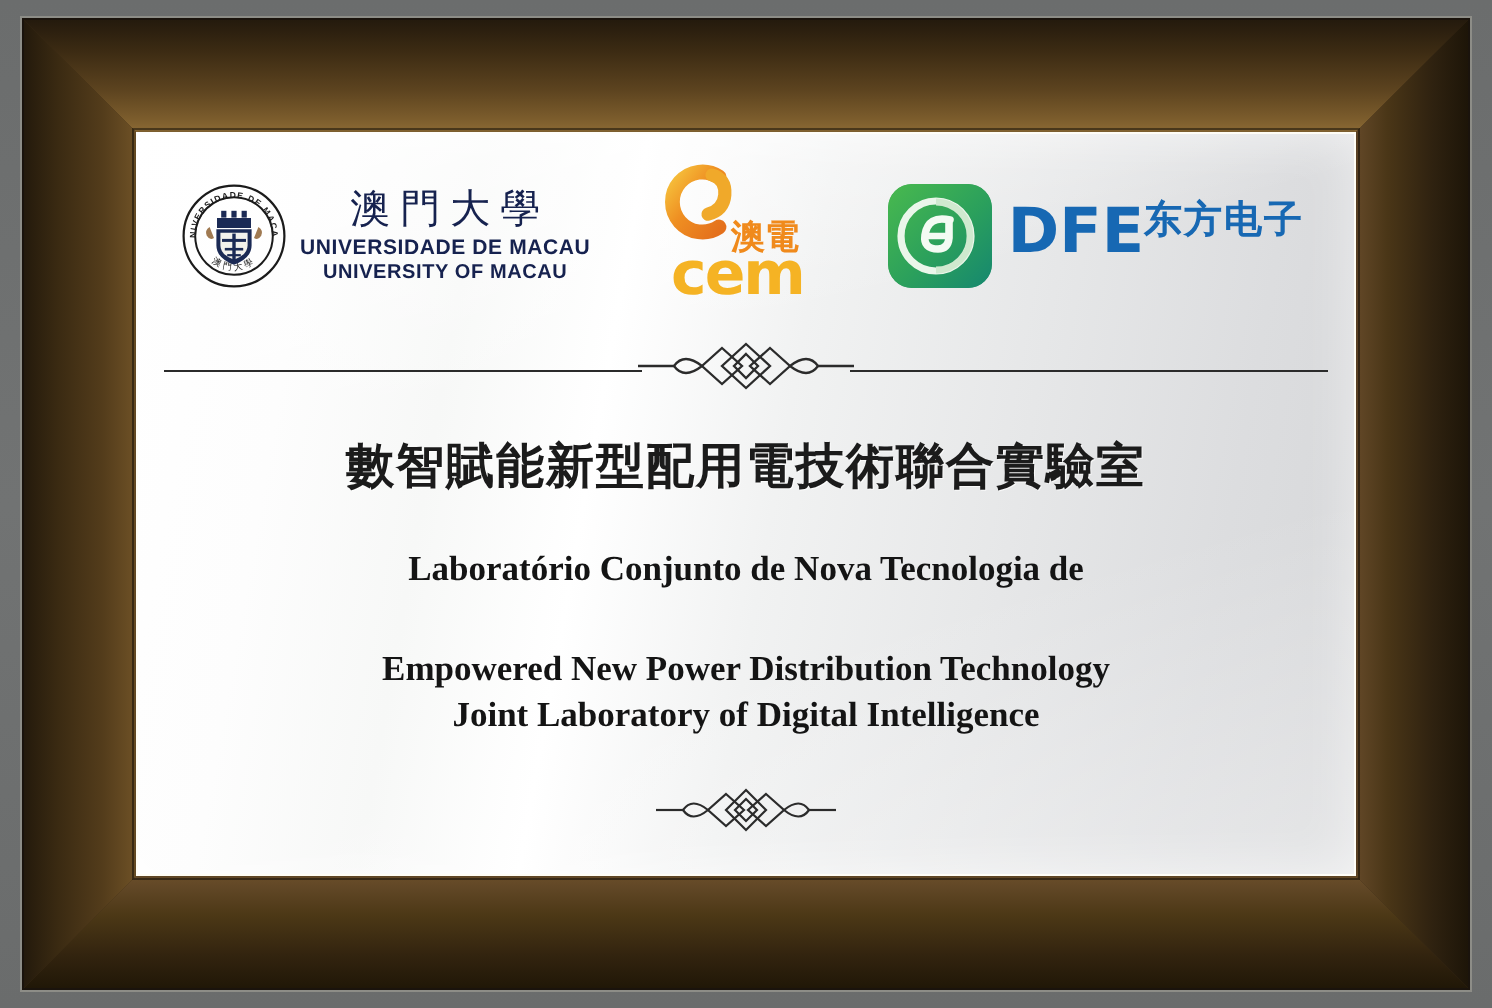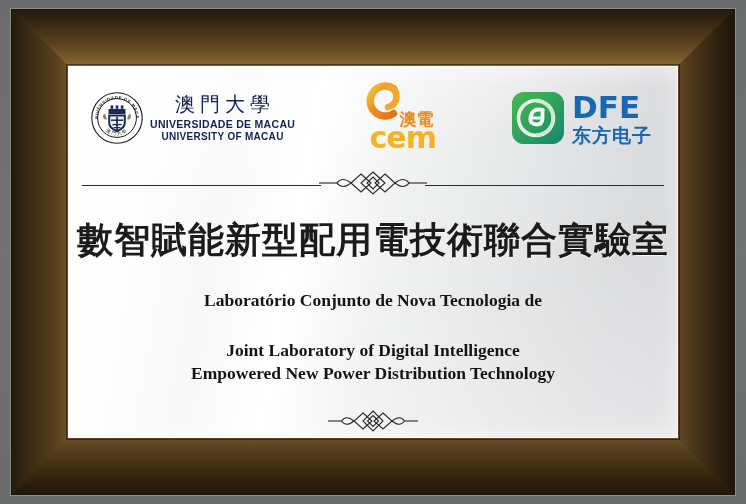--- a/index.html
+++ b/index.html
@@ -216,21 +216,20 @@
     width: 52px;
     height: 52px;
     border-radius: 12px;
     background: linear-gradient(135deg, #3fae49 0%, #2f9c57 45%, #1d8f6e 100%);
     position: relative;
     flex: 0 0 auto;
     overflow: hidden;
   }
   .dfe-text {
     display: flex;
-    flex-direction: column;
     line-height: 1;
   }
   .dfe-letters {
     font-family: "DejaVu Sans", sans-serif;
     font-size: 31px;
     font-weight: bold;
     color: #1768b3;
     letter-spacing: 0px;
     margin-bottom: 3px;
   }
@@ -261,21 +260,21 @@
     flex: 0 0 auto;
     margin: 0 -2px;
   }
   .divider-top { margin-top: 4px; }
   .divider-bottom { margin-top: 22px; }
 
   
   .title-cn {
     font-family: "DejaVu Sans", sans-serif;
     font-weight: bold;
-    font-size: 36px;
+    font-size: 24px;
     letter-spacing: 1px;
     color: #1b1b1b;
     margin-top: 14px;
     text-align: center;
     text-shadow: 0.5px 0.5px 0 rgba(255,255,255,0.7);
   }
   .title-pt {
     font-family: "Liberation Serif", serif;
     font-weight: bold;
     font-size: 17.5px;
@@ -418,22 +417,22 @@
         <div class="rule"></div>
       </div>
 
       <div class="title-cn">數智賦能新型配用電技術聯合實驗室</div>
 
       <div class="title-pt">
         <div>Laboratório Conjunto de Nova Tecnologia de</div>
       </div>
 
       <div class="title-en">
+        <div>Empowered New Power Distribution Technology</div>
         <div>Joint Laboratory of Digital Intelligence</div>
-        <div>Empowered New Power Distribution Technology</div>
       </div>
 
       <div class="divider divider-bottom">
 
         <div class="knot">
           <svg viewBox="0 0 90 26" width="90" height="26">
             <g fill="none" stroke="#2b2b2b" stroke-width="1.1">
               <path d="M45,3 L55,13 L45,23 L35,13 Z"></path>
               <path d="M35,5 L44,13 L35,21 L26,13 Z"></path>
               <path d="M55,5 L64,13 L55,21 L46,13 Z"></path>

